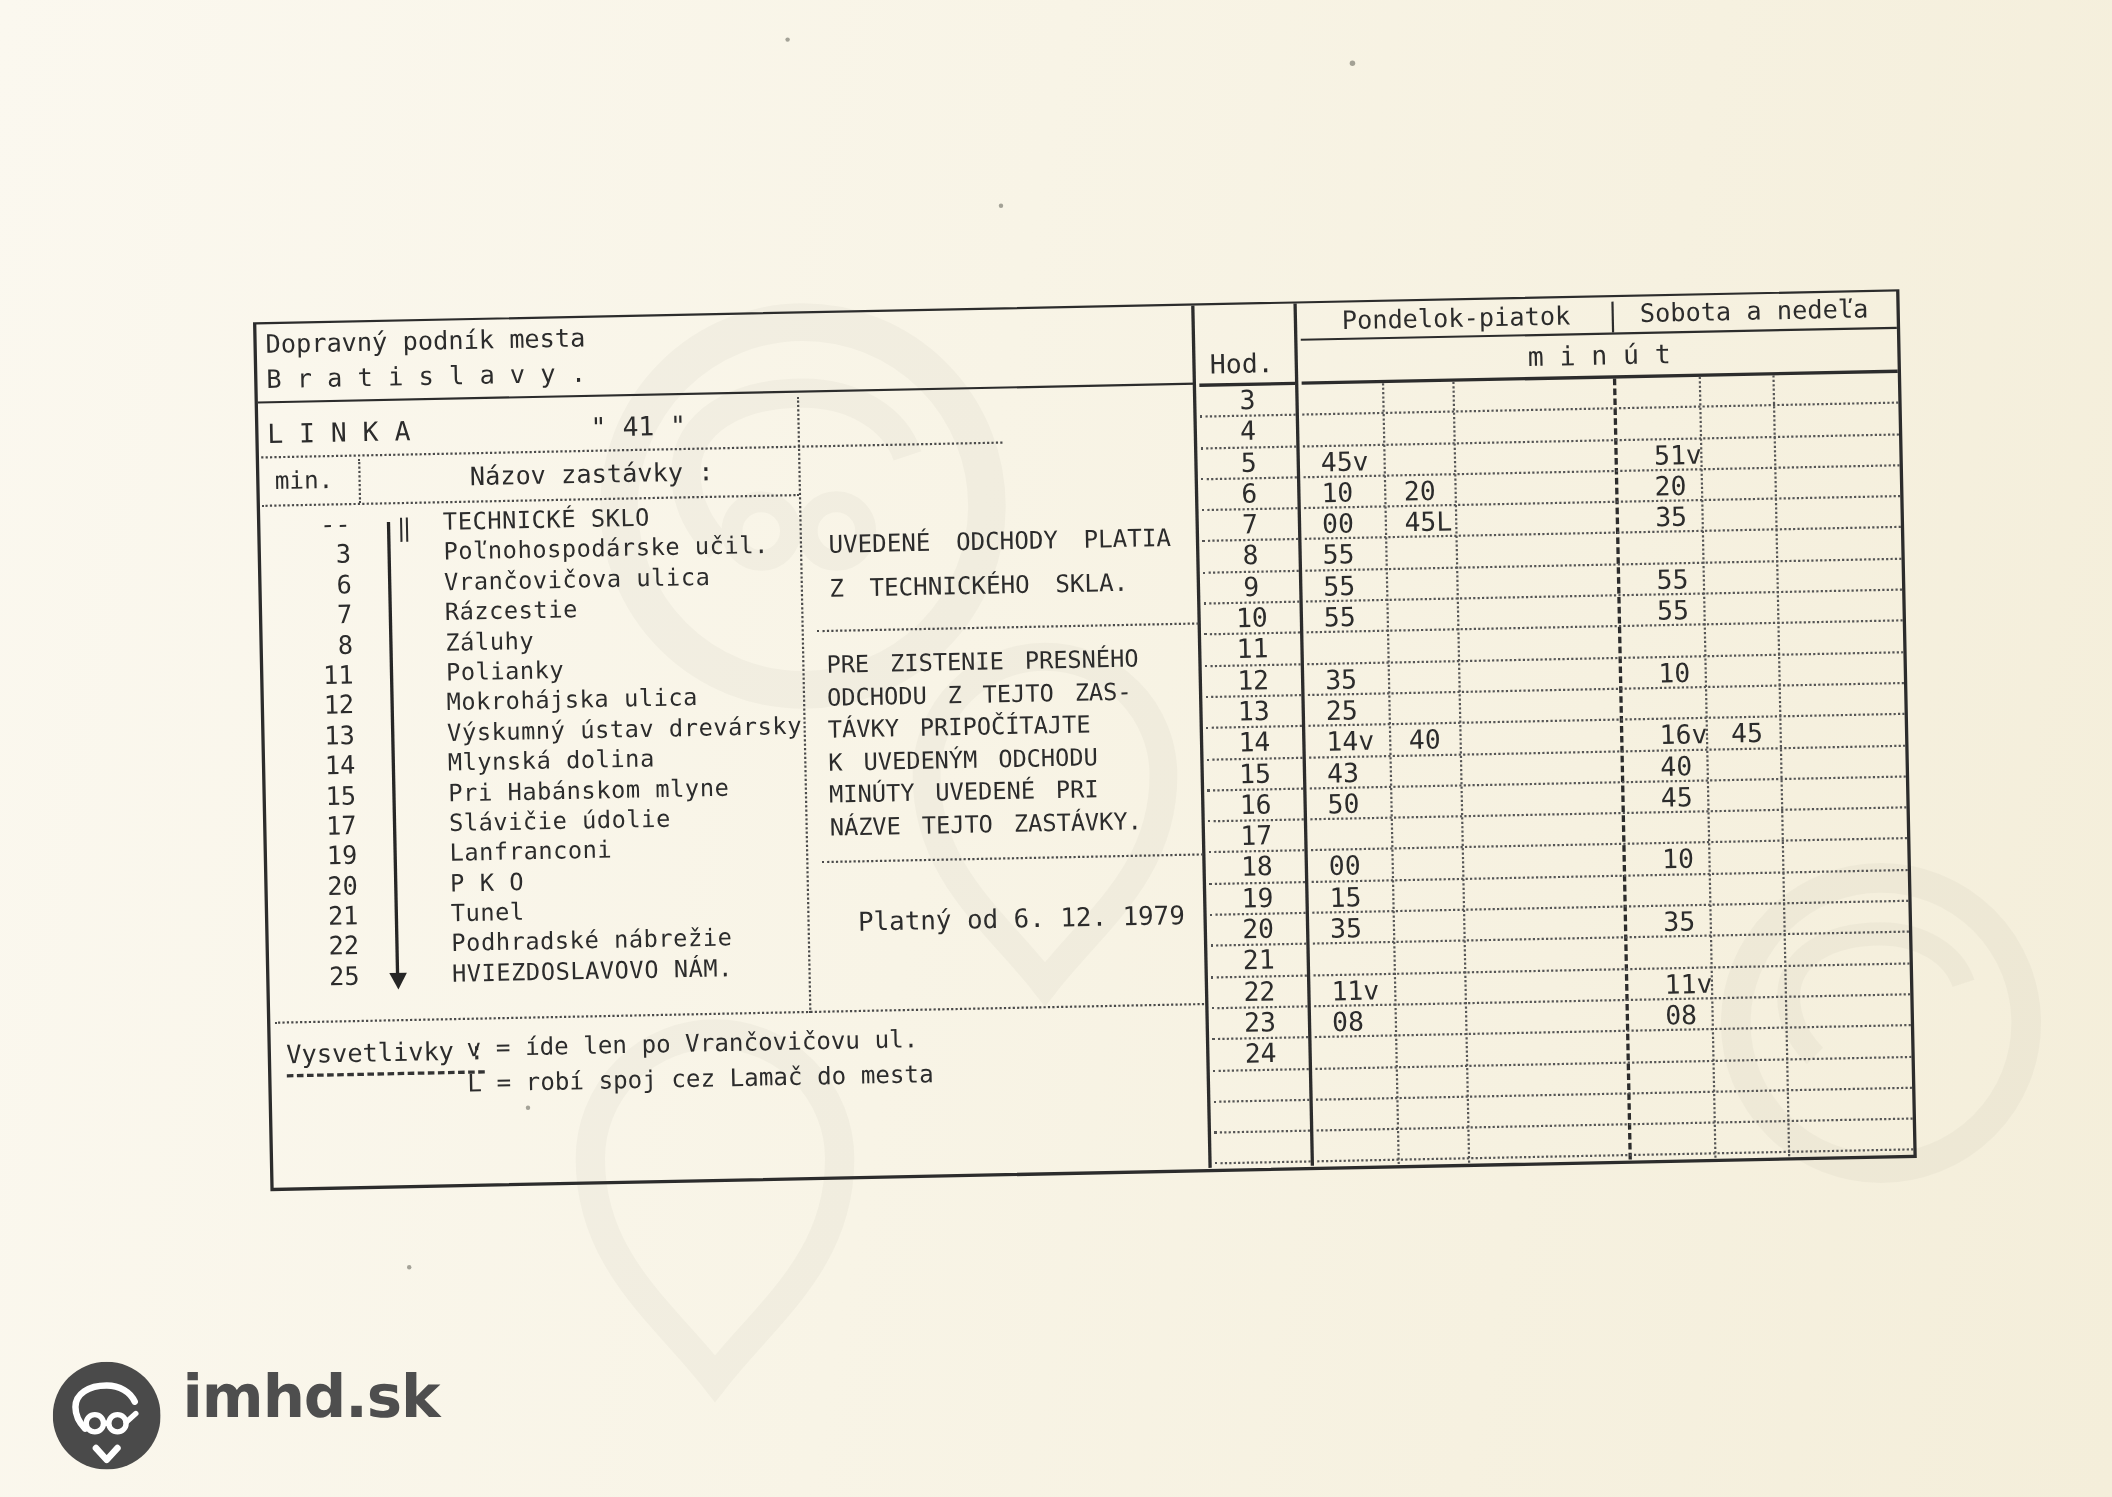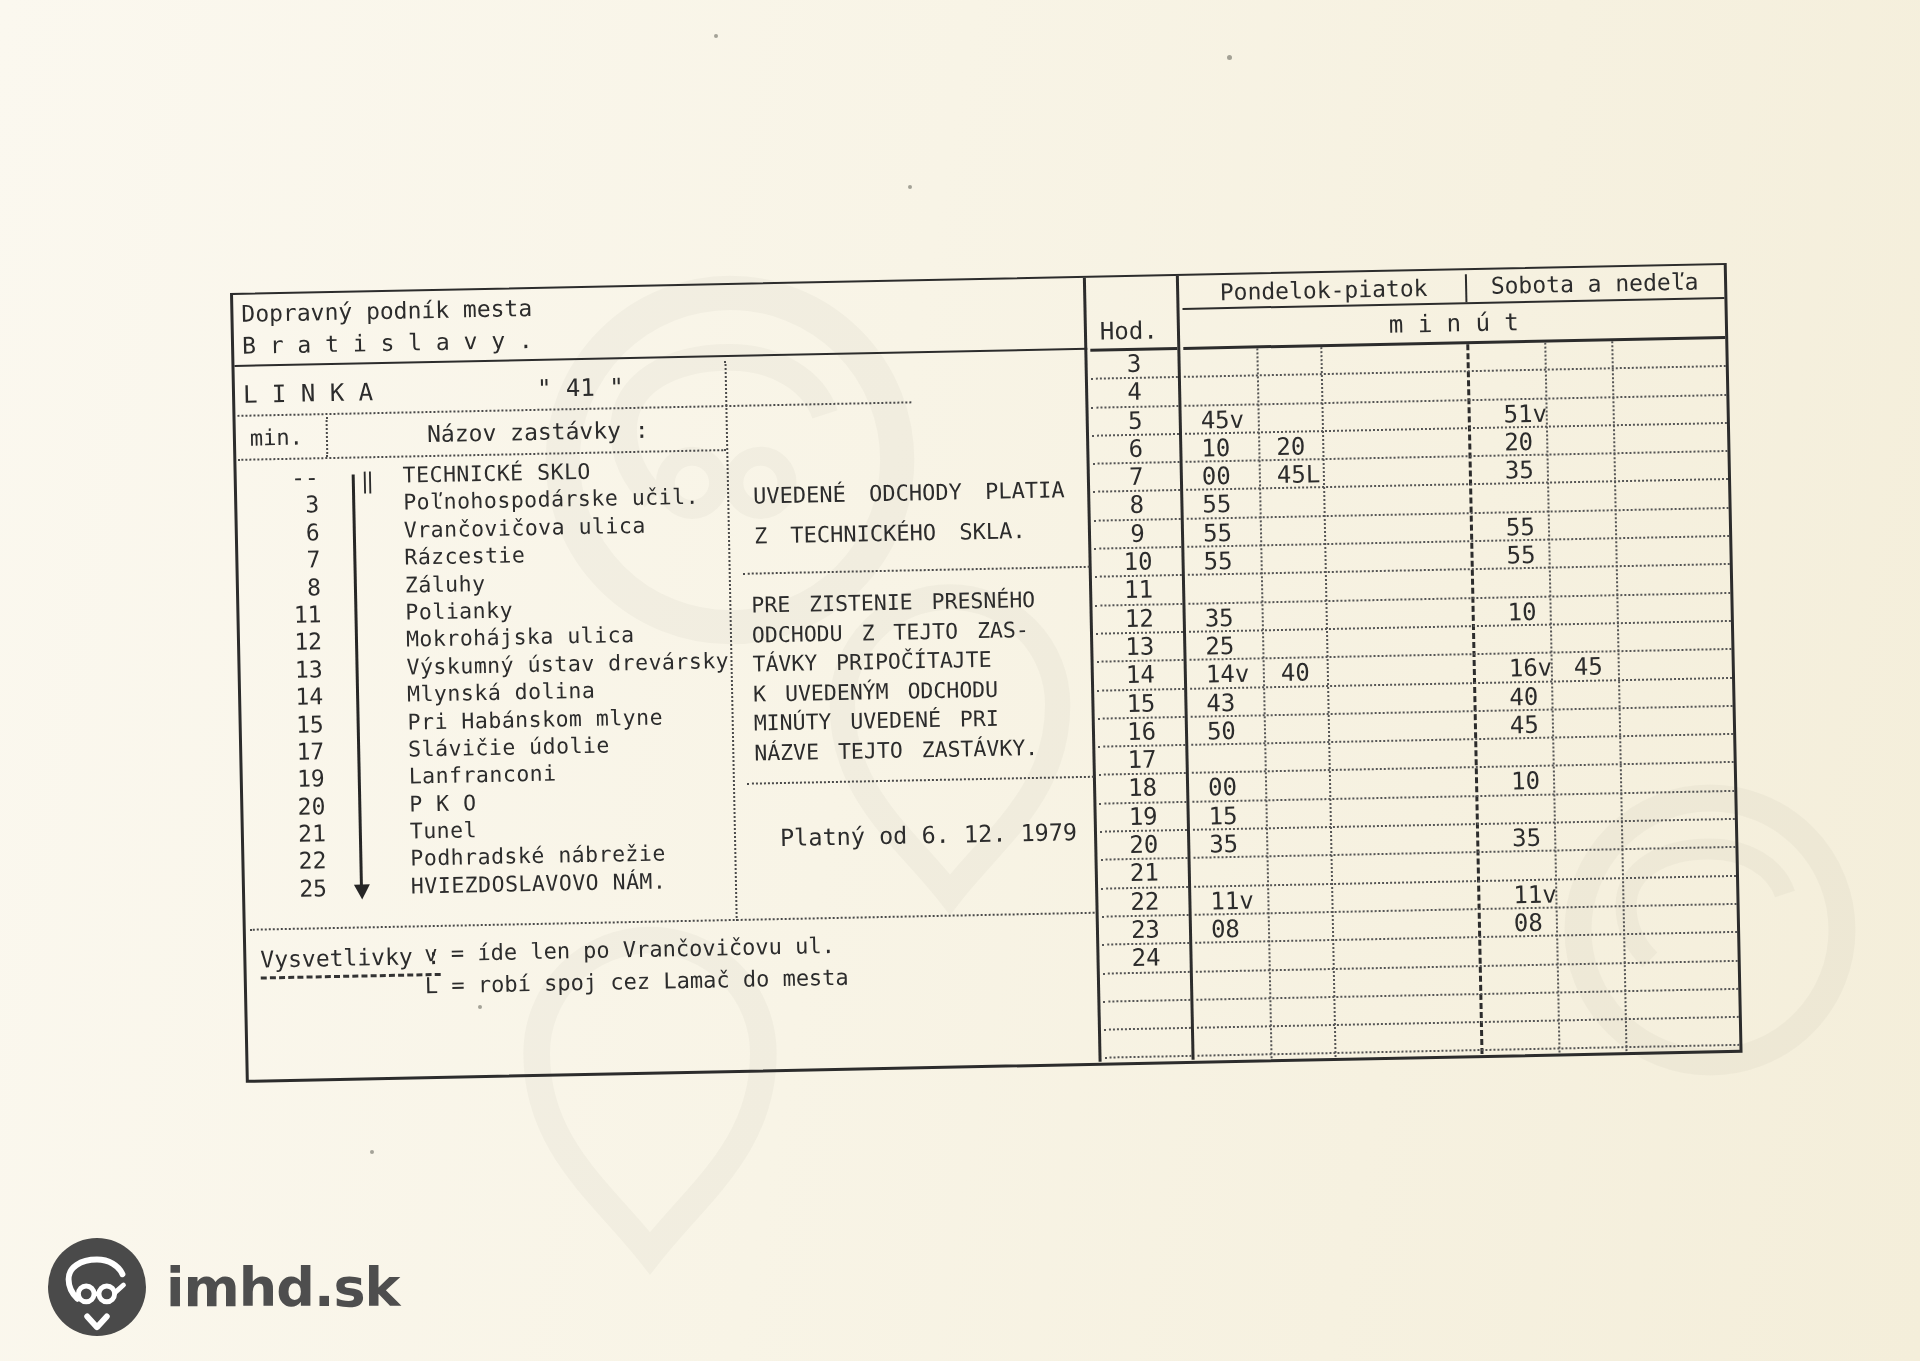--- a/index.html
+++ b/index.html
@@ -77,21 +77,21 @@
   .mins-grid { position:absolute; left:0; top:74px; width:100%; height:710px; }
   .vline { position:absolute; top:0; height:100%; }
   .v-dot { border-left:2px dotted #555; }
   .v-bold { border-left:3px dashed #2c2c2c; }
   .min-row { position:relative; height:28.3px; border-bottom:2px dotted #555; font-size:24px; }
   .min-row span { position:absolute; top:1px; line-height:26px; white-space:pre; }
   .mv-wd1 { left:16px; } .mv-wd2 { left:91px; }
   .mv-we1 { left:319px; } .mv-we2 { left:384px; }
 
   
-  .footer-logo { position:absolute; left:48px; top:1238px; display:flex; align-items:center; gap:20px; }
+  .footer-logo { position:absolute; left:48px; top:1238px; display:flex; align-items:flex-start; gap:20px; }
   .logo-text { font-family:"DejaVu Sans", sans-serif; font-weight:bold; font-size:54px; color:#4e4e4e; letter-spacing:-1px; }
 </style>
 </head>
 <body>
 
 <div class="page">
 
   <svg class="wm" style="left:540px;top:270px;" width="380" height="380" viewBox="0 0 100 100">
     <circle cx="50" cy="50" r="44" stroke="#7a7a6a" stroke-width="9" fill="none"></circle>
     <path d="M30 60 C24 54 22 48 22 42 C22 30 34 23 50 23 C62 23 72 29 75 38" stroke="#7a7a6a" stroke-width="7" fill="none"></path>

